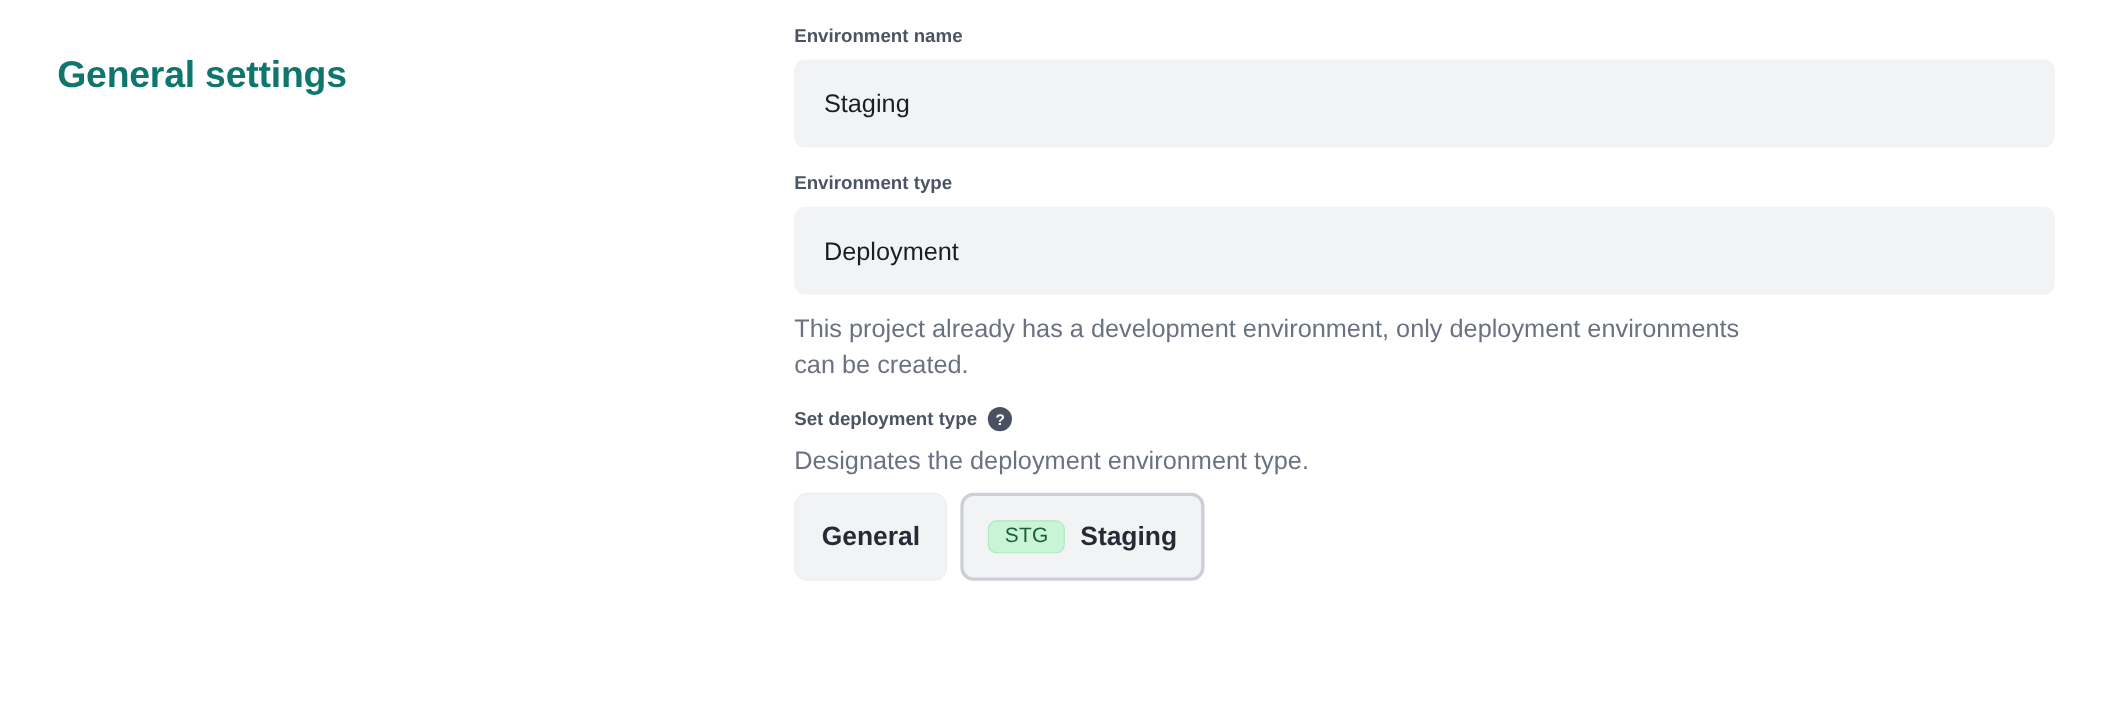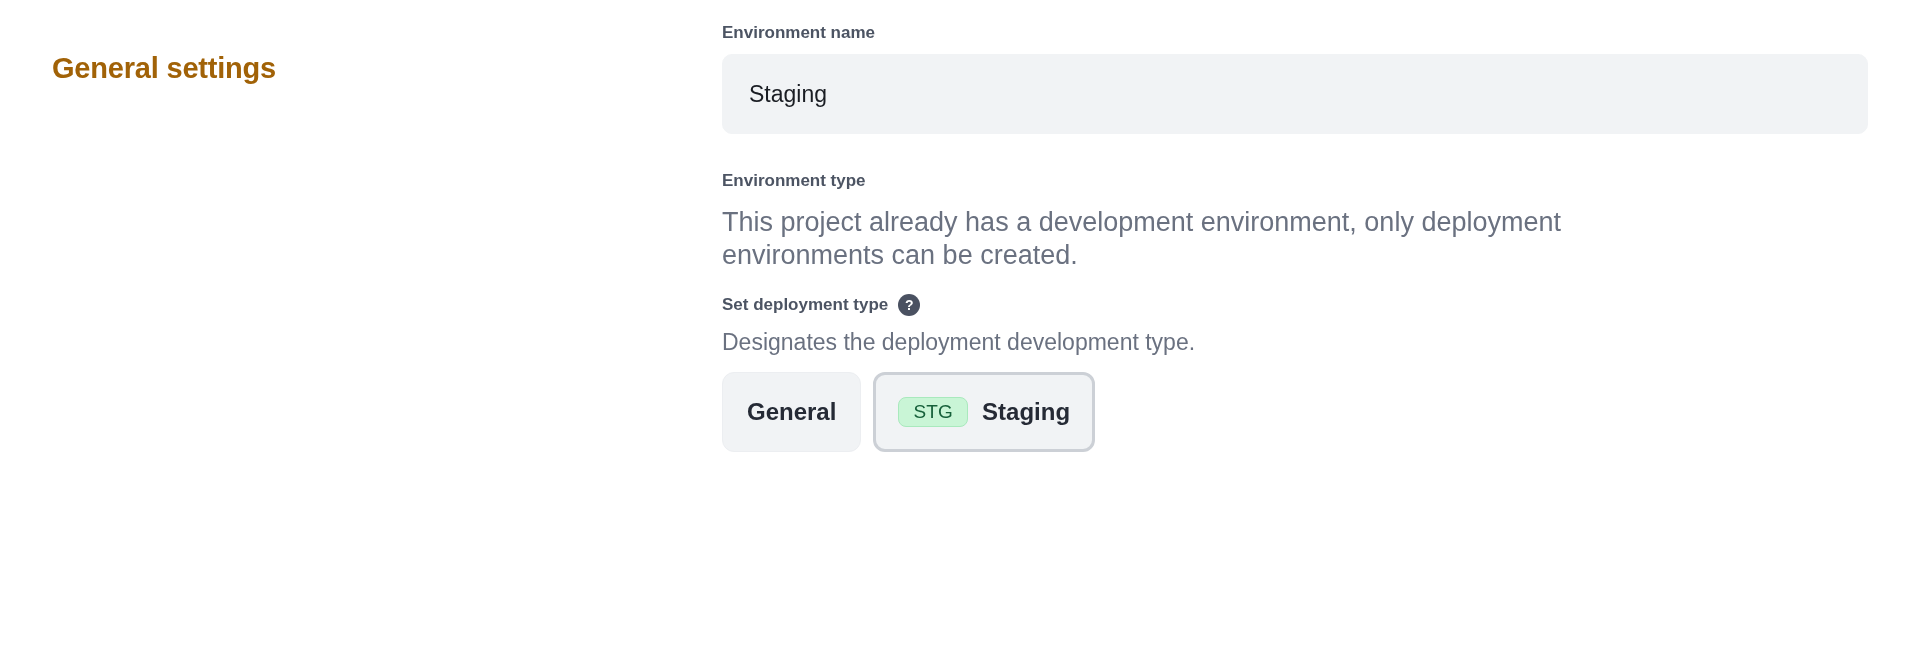--- a/index.html
+++ b/index.html
@@ -23,23 +23,23 @@
     width: 1916px;
     height: 652px;
     background: #ffffff;
   }
 
   
   .section-title {
     position: absolute;
     left: 52px;
     top: 30px;
-    font-size: 29px;
-    font-weight: 700;
-    color: #a16207;
+    font-size: 34px;
+    font-weight: 700;
+    color: #0f766e;
     letter-spacing: -0.2px;
     line-height: 44px;
     white-space: nowrap;
     margin-top: 16px;
   }
 
   
   .form-column {
     position: absolute;
     left: 722px;
@@ -66,24 +66,24 @@
     font-family: "Liberation Sans", sans-serif;
     font-size: 23px;
     font-weight: 400;
     color: #1a1d23;
     padding: 0 0 0 26px;
     outline: none;
   }
   .text-input::placeholder { color: #9aa1ad; }
 
   .field-group { margin-bottom: 0; }
-  .field-group.second { margin-top: 36px; }
+  .field-group.second { margin-top: 22px; }
 
   .helper-text {
-    font-size: 27px;
+    font-size: 23px;
     font-weight: 400;
     color: #6a7180;
     line-height: 33px;
     margin: 14px 0 0 0;
     max-width: 900px;
   }
 
   
   .deploy-block { margin-top: 22px; }
 
@@ -184,30 +184,31 @@
 
   <div class="form-column">
 
     <div class="field-group">
       <label class="field-label">Environment name</label>
       <input class="text-input" type="text" value="Staging" style="">
     </div>
 
     <div class="field-group second">
       <label class="field-label">Environment type</label>
+      <input class="text-input" type="text" value="Deployment" style="">
       <p class="helper-text">This project already has a development environment, only deployment environments can be created.</p>
     </div>
 
     <div class="deploy-block">
       <div class="deploy-heading">
         <span>Set deployment type</span>
         <span class="help-icon">?</span>
       </div>
 
-      <p class="deploy-desc">Designates the deployment development type.</p>
+      <p class="deploy-desc">Designates the deployment environment type.</p>
 
       <div class="deploy-options">
 
         <button class="deploy-option">
           <span class="option-label">General</span>
         </button>
 
         <button class="deploy-option selected">
           <span class="badge stg">STG</span>
           <span class="option-label">Staging</span>

